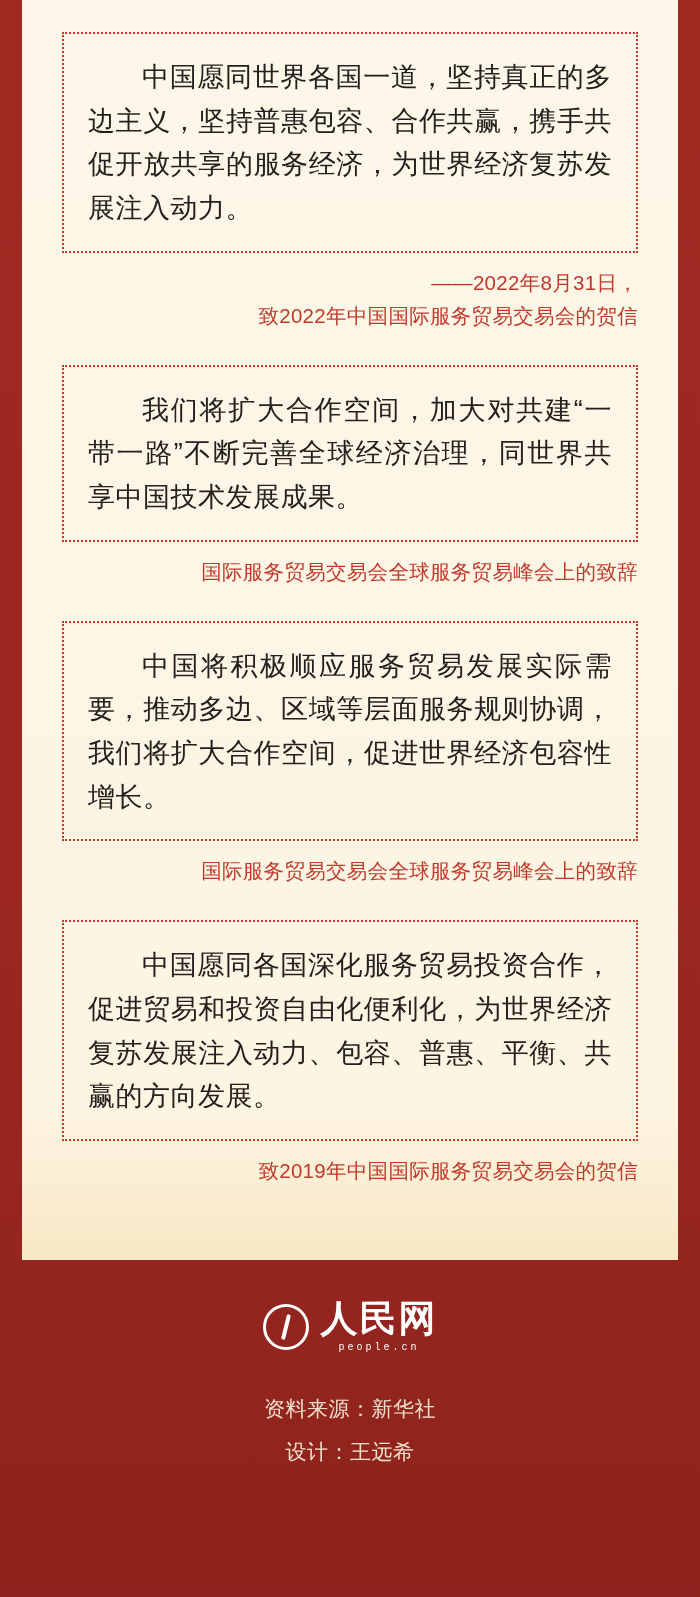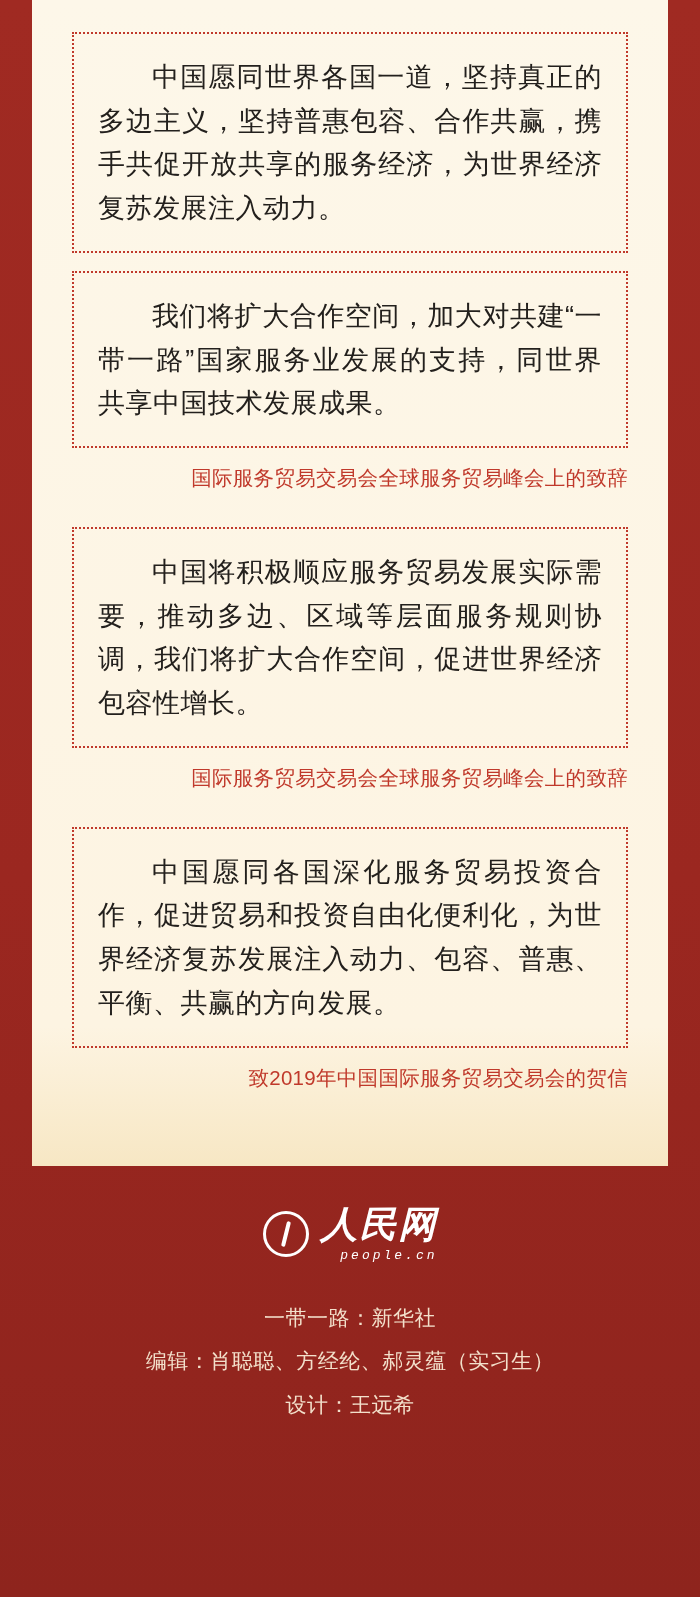--- a/index.html
+++ b/index.html
@@ -16,21 +16,21 @@
     width: 700px;
     min-height: 1597px;
     background: linear-gradient(180deg, #a02a22 0%, #9b2720 55%, #8e241d 100%);
     overflow: hidden;
     box-sizing: border-box;
   }
 
   
   .card {
     position: relative;
-    margin: 0 32px;
+    margin: 0 22px;
     padding: 14px 0 40px 0;
     background: #fdf6e6;
     background: linear-gradient(180deg, #fdf7e9 0%, #fdf4e2 88%, #f7e7c4 100%);
     box-sizing: border-box;
   }
 
   .quote-block {
     margin: 18px 40px 0 40px;
     padding: 22px 24px 20px 24px;
     border: 2px dotted #c0392b;
@@ -83,33 +83,32 @@
     position: absolute;
     left: 50%;
     top: 7px;
     width: 4px;
     height: 26px;
     background: #ffffff;
     transform: translateX(-50%) rotate(14deg);
     border-radius: 3px;
   }
   .logo-text {
-    text-align: right;
+    text-align: center;
     line-height: 1;
-    font-style: italic;
   }
   .logo-cn {
     font-size: 37px;
     color: #ffffff;
     letter-spacing: 2px;
     font-weight: 700;
     display: block;
   }
   .logo-en {
-    font-size: 13px;
+    font-size: 10px;
     color: #ffffff;
     letter-spacing: 3px;
     display: block;
     margin-top: 6px;
     font-family: "Liberation Mono", "DejaVu Sans Mono", monospace;
   }
   .credit {
     font-size: 21px;
     line-height: 2.05;
     color: #f3e0cb;
@@ -120,25 +119,29 @@
 <body>
 
 <div class="page">
 
   <div class="card">
 
     <div class="quote-group">
       <div class="quote-block">
         <p class="quote-text">中国愿同世界各国一道，坚持真正的多边主义，坚持普惠包容、合作共赢，携手共促开放共享的服务经济，为世界经济复苏发展注入动力。</p>
       </div>
+      <div class="source">
+        <span class="line">——2022年8月31日，</span>
+        <span class="line">致2022年中国国际服务贸易交易会的贺信</span>
+      </div>
     </div>
 
     <div class="quote-group">
       <div class="quote-block">
-        <p class="quote-text">我们将扩大合作空间，加大对共建“一带一路”国家服务业发展的支持，同世界共享中国技术发展成果。</p>
+        <p class="quote-text">我们将扩大合作空间，加大对共建“一带一路”不断完善全球经济治理，同世界共享中国技术发展成果。</p>
       </div>
       <div class="source">
         <span class="line">国际服务贸易交易会全球服务贸易峰会上的致辞</span>
       </div>
     </div>
 
     <div class="quote-group">
       <div class="quote-block">
         <p class="quote-text">中国将积极顺应服务贸易发展实际需要，推动多边、区域等层面服务规则协调，我们将扩大合作空间，促进世界经济包容性增长。</p>
       </div>
@@ -159,18 +162,17 @@
   </div>
 
   <div class="footer">
     <div class="logo-row">
       <span class="logo-mark"></span>
       <span class="logo-text">
         <span class="logo-cn">人民网</span>
         <span class="logo-en">people.cn</span>
       </span>
     </div>
-    <div class="credit">一带一路：新华社</div>
-    <div class="credit">编辑：肖聪聪、方经纶、郝灵蕴（实习生）</div>
+    <div class="credit">资料来源：新华社</div>
     <div class="credit">设计：王远希</div>
   </div>
 
 </div>
 
 </body></html>

